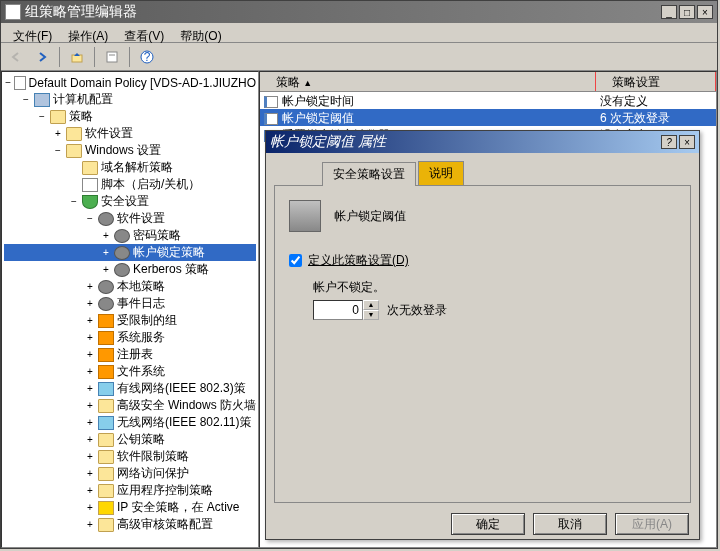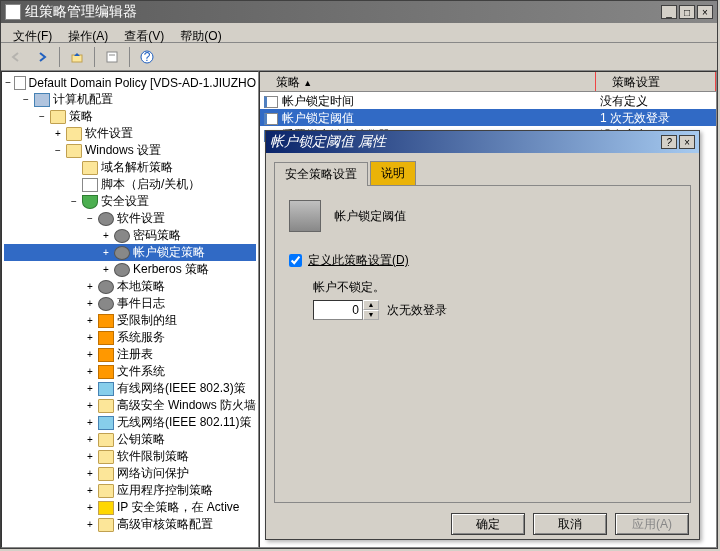--- a/index.html
+++ b/index.html
@@ -54,21 +54,21 @@
 .list-cell:first-child { flex: 1; }
 .list-cell:last-child { width: 120px; }
 .list-icon { width: 14px; height: 12px; margin-right: 4px; background: #fff; border: 1px solid #888; border-left: 3px solid #5080c0; }
 
 
 .dialog { position: absolute; left: 265px; top: 130px; width: 435px; height: 410px; background: #d4d0c8; border: 1px solid #404040; box-shadow: 2px 2px 4px rgba(0,0,0,0.3); }
 .dialog .titlebar { background: linear-gradient(to right, #0a246a, #a6caf0); font-style: italic; }
 .dialog-body { padding: 8px; height: calc(100% - 54px); }
 .tabs { display: flex; }
 .tab { padding: 3px 10px; background: #d4d0c8; border: 1px solid #888; border-bottom: none; cursor: pointer; margin-right: 2px; }
-.tab.active { background: #d4d0c8; position: relative; top: 1px; }
+.tab.active { background: #d4d0c8; position: relative; top: 1px; margin-left: 48px; }
 .tab.inactive { background: #eab308; }
 .tabpanel { border: 1px solid #888; background: #d4d0c8; height: calc(100% - 20px); padding: 14px; }
 .policy-icon { width: 32px; height: 32px; background: linear-gradient(#c0c0c0, #888); border: 1px solid #666; display: inline-block; vertical-align: middle; }
 .policy-title { margin-left: 10px; vertical-align: middle; }
 .checkbox-row { margin-top: 20px; display: flex; align-items: center; }
 .checkbox-row input { margin-right: 6px; }
 .checkbox-row .u { text-decoration: underline; }
 .field-group { margin-top: 10px; padding-left: 24px; }
 .spinner { display: flex; align-items: center; margin-top: 4px; }
 .spinner input[type=text] { width: 50px; height: 20px; border: 1px inset #888; padding: 1px 3px; text-align: right; background: #fff; }
@@ -285,21 +285,21 @@
             <span class="list-icon"></span>
             <span>帐户锁定时间</span>
           </div>
         <div class="list-cell">没有定义</div>
       </div>
       <div class="list-row selected">
         <div class="list-cell">
             <span class="list-icon"></span>
             <span>帐户锁定阈值</span>
           </div>
-        <div class="list-cell">1 次无效登录</div>
+        <div class="list-cell">6 次无效登录</div>
       </div>
       <div class="list-row">
         <div class="list-cell">
             <span class="list-icon"></span>
             <span>重置帐户锁定计数器</span>
           </div>
         <div class="list-cell">没有定义</div>
       </div>
     </div>
   </div>

